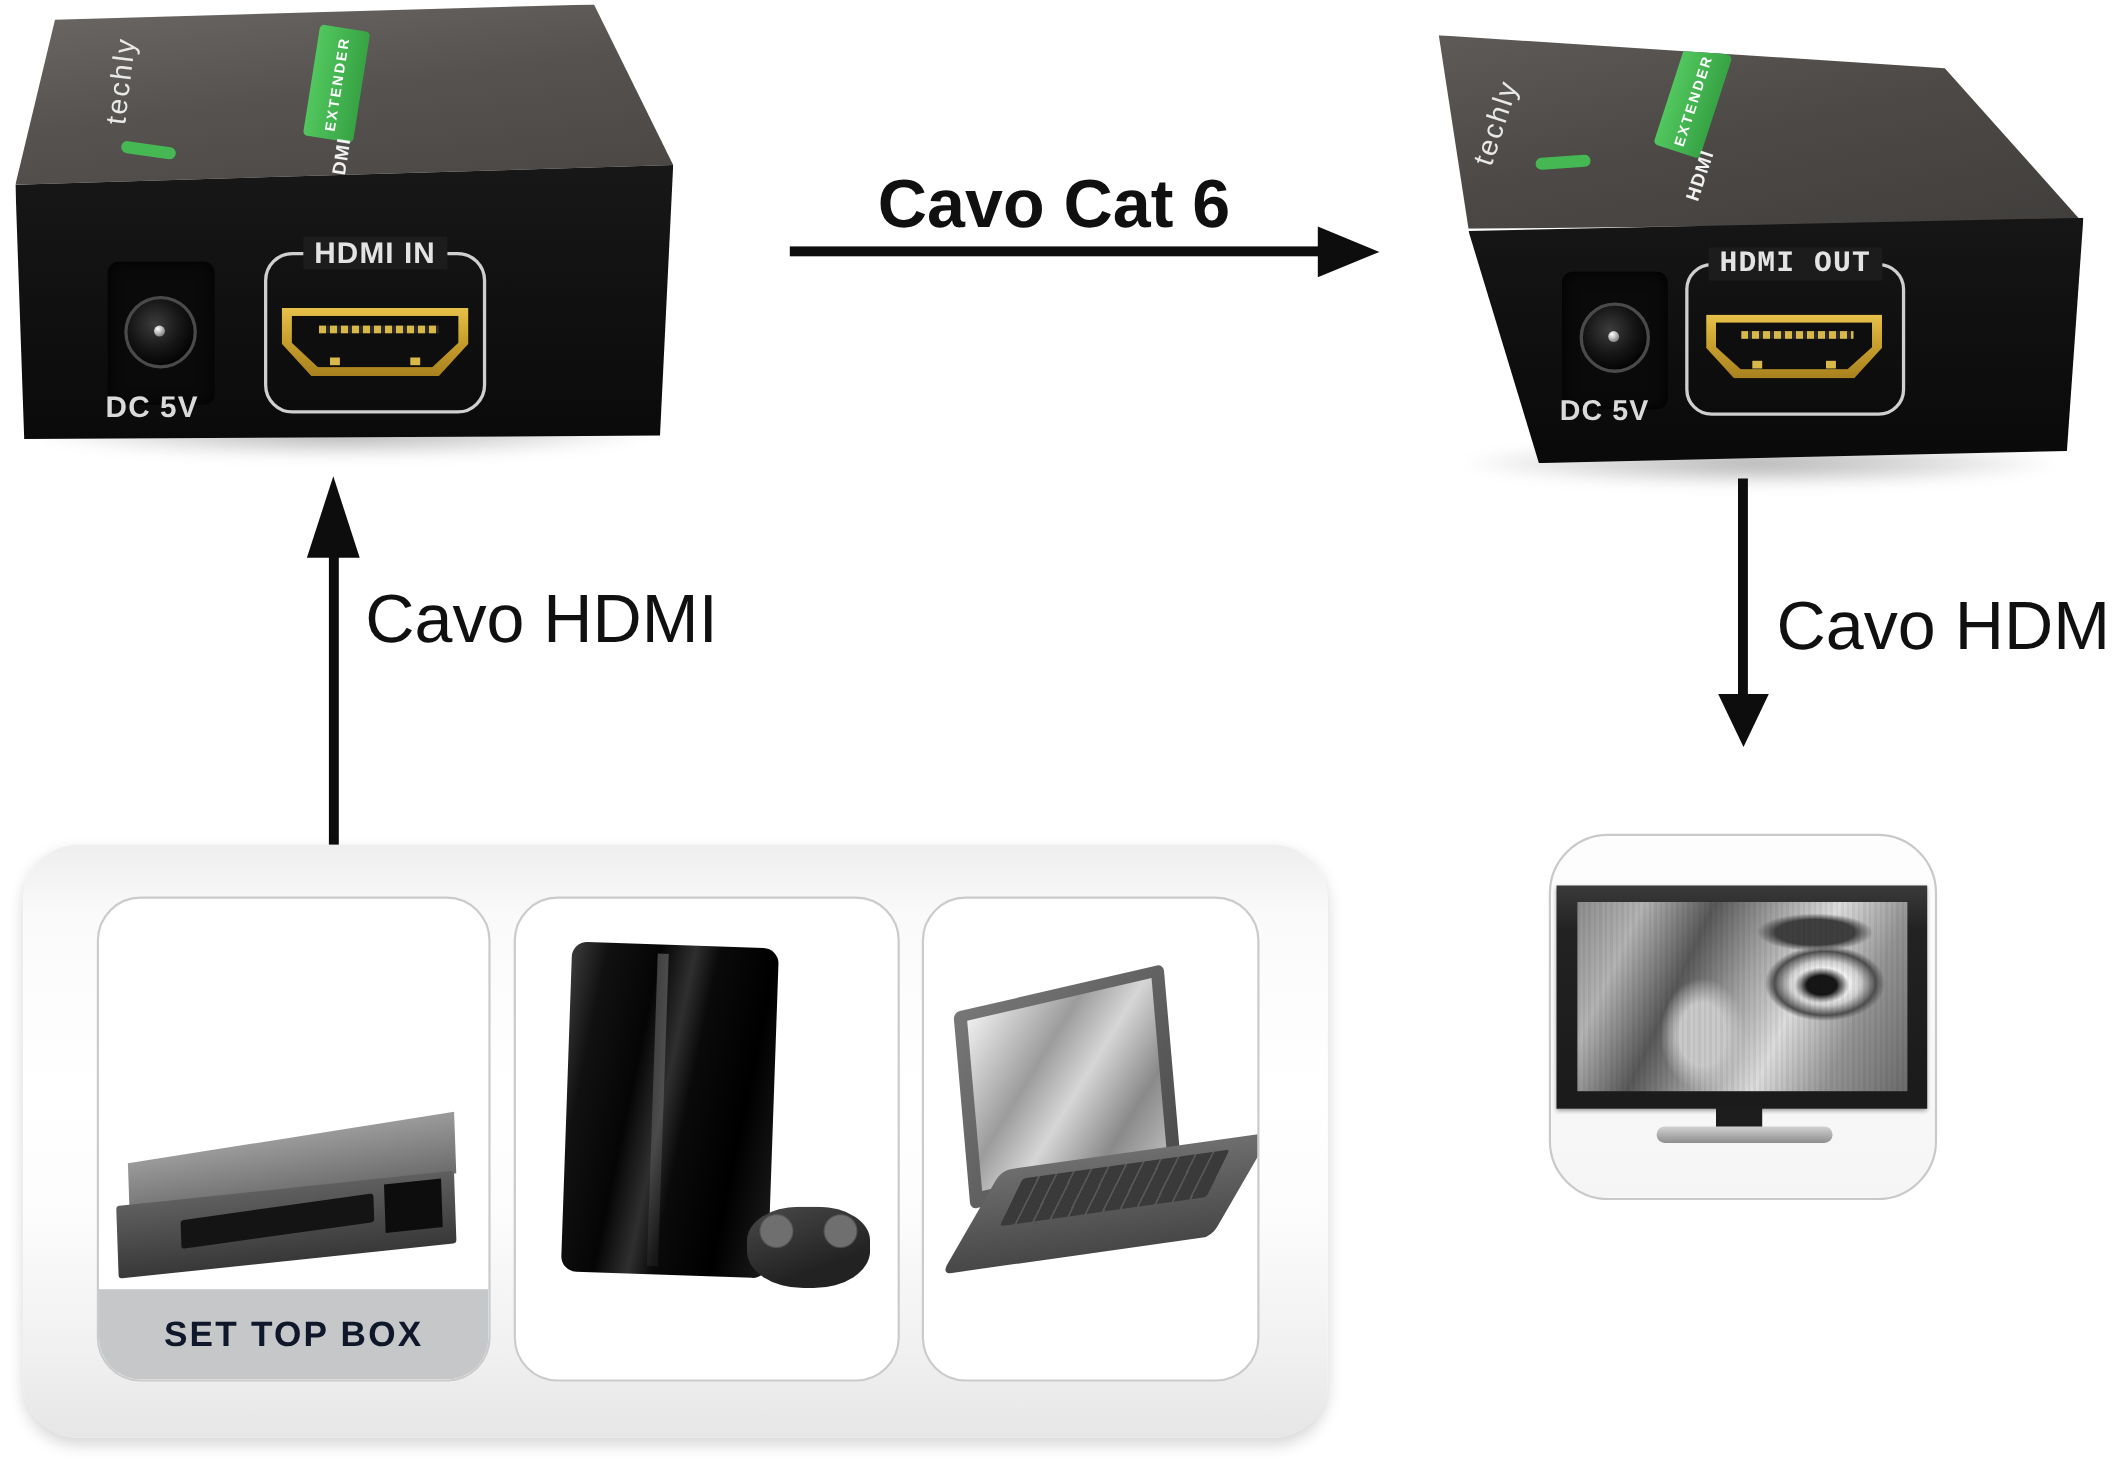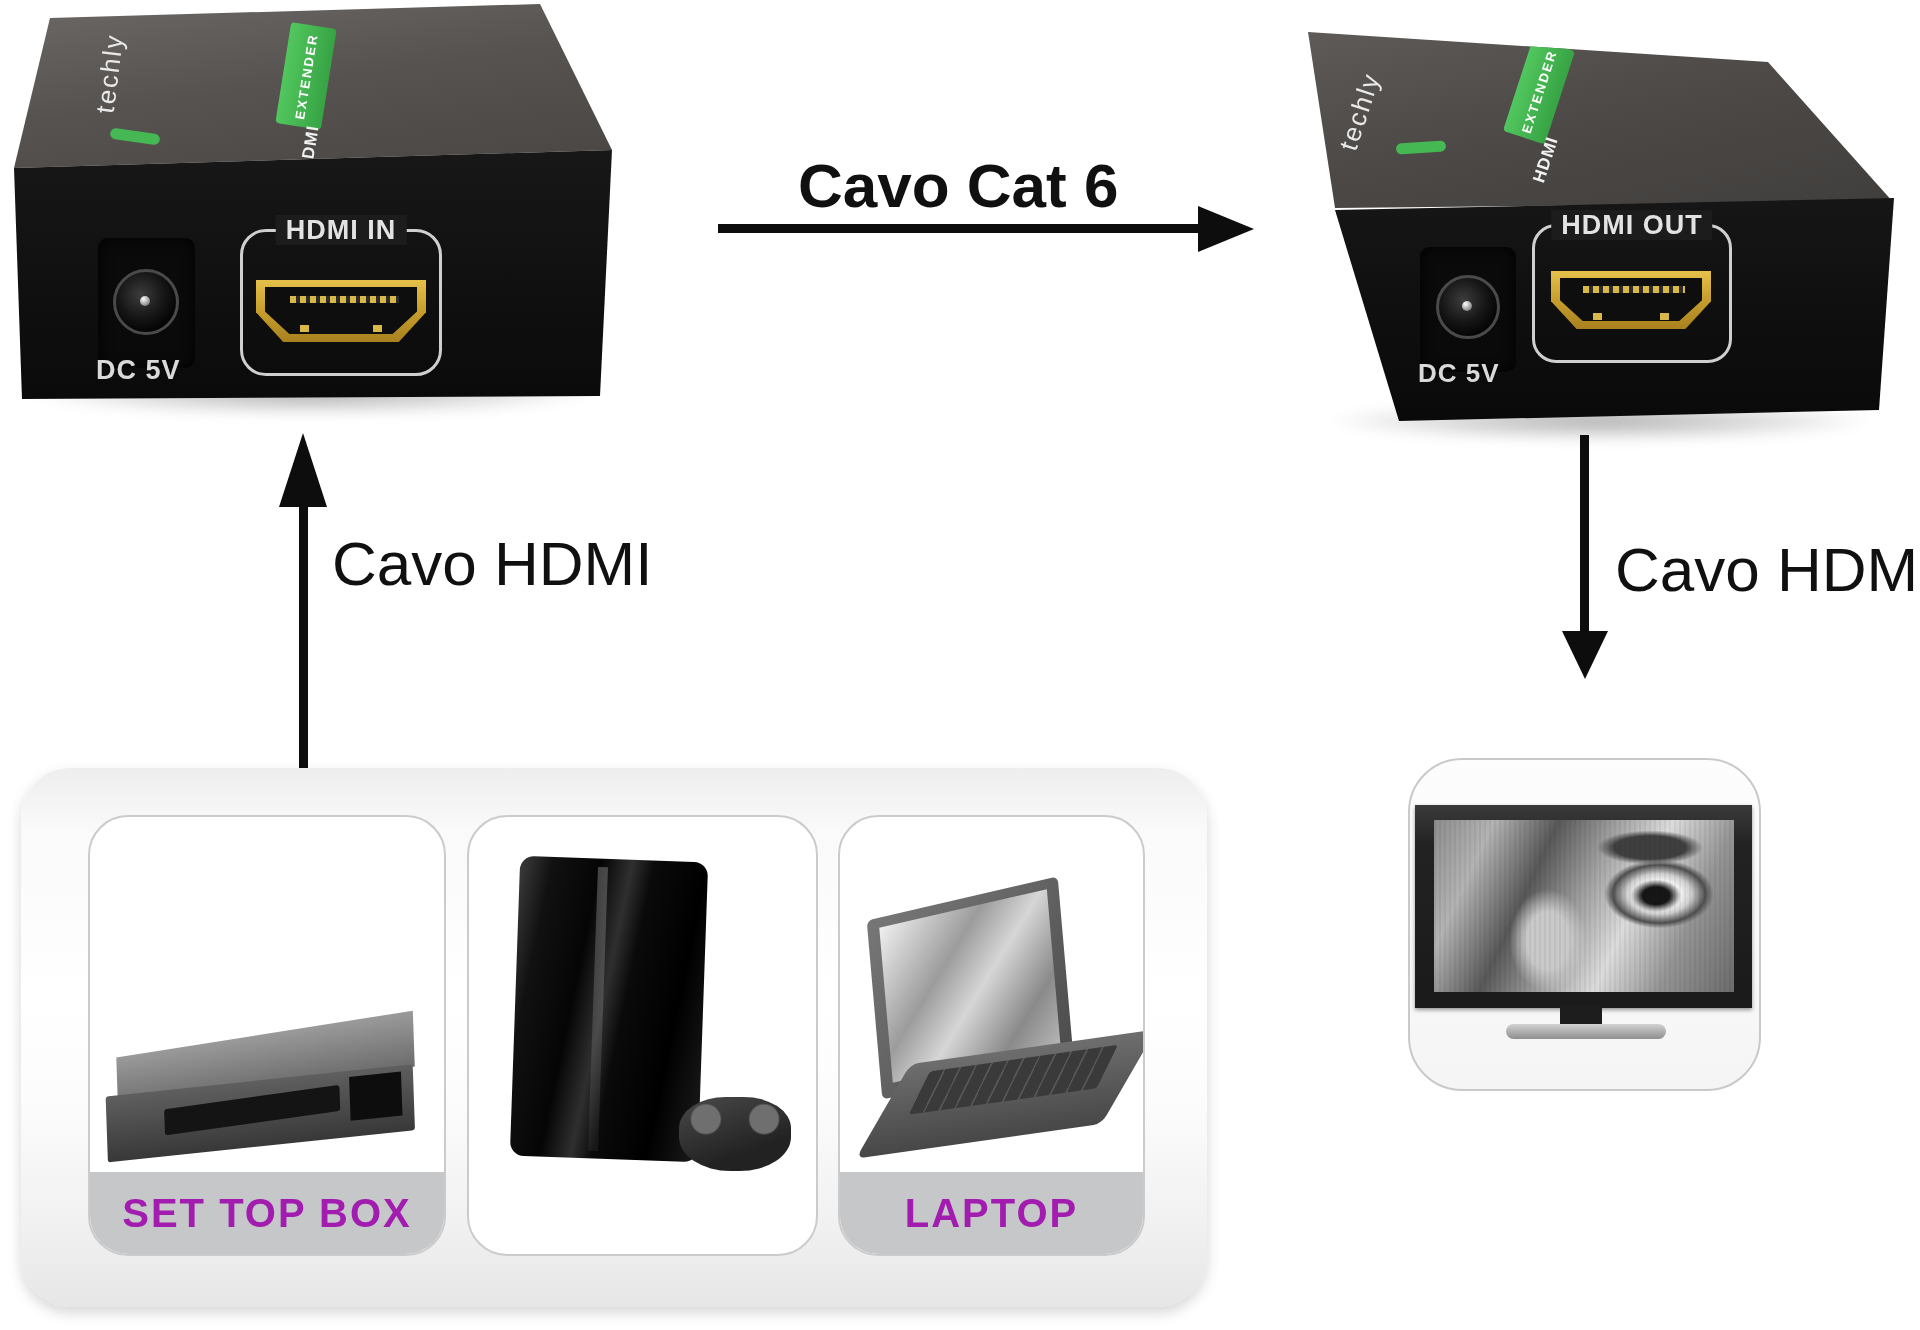--- a/index.html
+++ b/index.html
@@ -62,21 +62,21 @@
   .diagram-label{position:absolute;color:#101010;font-size:62px;line-height:1;white-space:nowrap;}
 
   
   .sources-panel{position:absolute;left:21px;top:768px;width:1186px;height:539px;border-radius:50px;
     background:linear-gradient(180deg,#eeeeee 0%,#fafafa 12%,#ffffff 42%,#fcfcfc 62%,#f0f0f0 86%,#e6e6e6 100%);
     box-shadow:0 6px 14px rgba(0,0,0,0.16);}
   .source-card{position:absolute;top:47px;height:437px;background:#fff;border:2px solid #cbcbcb;
     border-radius:40px;overflow:hidden;}
   .source-band{position:absolute;left:0;right:0;bottom:0;height:82px;background:#c5c7c9;
     display:flex;align-items:center;justify-content:center;}
-  .source-band span{color:#a21caf;font-weight:700;font-size:40px;letter-spacing:2px;}
+  .source-band span{color:#0f172a;font-weight:700;font-size:32px;letter-spacing:2px;}
 
   
   .stb{position:absolute;left:14px;top:215px;width:330px;height:145px;transform:rotate(-2deg);}
   .stb .top{position:absolute;left:14px;top:2px;width:298px;height:56px;
     background:linear-gradient(180deg,#9a9a9a,#6b6b6b);transform:skewY(-7deg);}
   .stb .front{position:absolute;left:2px;top:48px;width:308px;height:66px;
     background:linear-gradient(180deg,#5f5f5f,#383838);transform:skewY(-4deg);border-radius:3px;}
   .stb .slot{position:absolute;left:58px;top:16px;width:176px;height:26px;background:#141414;
     transform:skewY(-2deg);border-radius:3px;}
   .stb .vfd{position:absolute;left:244px;top:6px;width:52px;height:44px;background:#0d0d0d;}
@@ -168,21 +168,21 @@
       <div class="band-hdmi" style="left:274px;top:118px;transform:rotate(18deg);">
         <span>HDMI</span>
       </div>
     </div>
     <div class="face frontface-r">
       <div class="dc-block" style="left:158px;top:229px;width:96px;height:125px;">
         <div class="dc-ring" style="left:16px;top:28px;width:58px;height:58px;"></div>
         <div class="dc-pin" style="left:42px;top:54px;"></div>
       </div>
       <div class="dc-label" style="left:156px;top:340px;width:100px;font-size:26px;">DC 5V</div>
-      <div class="port-frame" style="left:270px;top:206px;width:194px;height:133px;border-radius:24px;">
+      <div class="port-frame" style="left:270px;top:221px;width:194px;height:133px;border-radius:24px;font-family:Liberation Mono, monospace;">
         <div class="port-label">HDMI OUT</div>
         <div class="hdmi-plug" style="left:16px;top:44px;width:160px;height:58px;">
           <div class="inner"></div>
           <div class="pins"></div>
           <div class="dot" style="left:26%;"></div>
           <div class="dot" style="right:26%;"></div>
         </div>
       </div>
     </div>
   </div>
@@ -224,23 +224,20 @@
 
     <div class="source-card" style="left:817px;width:303px;">
       <div class="laptop">
         <div class="lid">
             <div class="scr"></div>
           </div>
         <div class="base">
             <div class="keys"></div>
           </div>
       </div>
-      <div class="source-band">
-        <span>LAPTOP</span>
-      </div>
     </div>
 
   </div>
 
   <div class="tv-wrap">
     <div class="tv-bezel">
       <div class="tv-screen"></div>
       <div class="tv-scan"></div>
     </div>
     <div class="tv-neck"></div>

